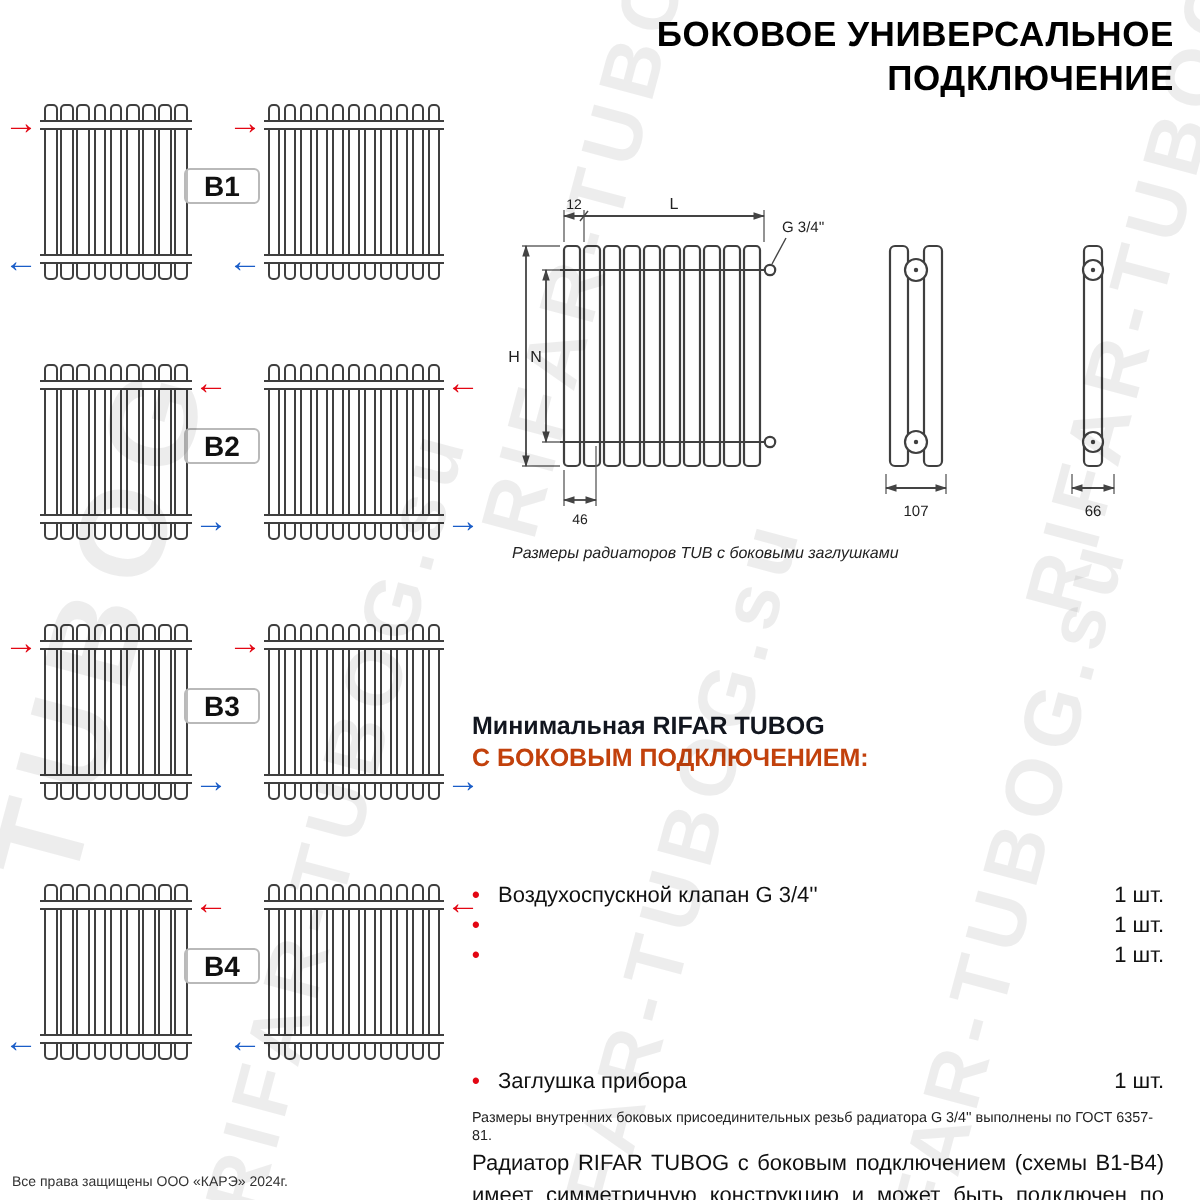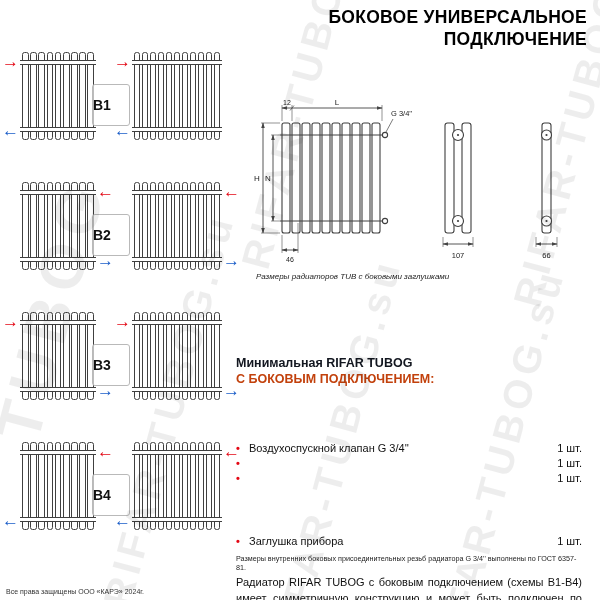--- a/index.html
+++ b/index.html
@@ -26,23 +26,23 @@
   .scheme-row{position:relative;height:88px;margin-bottom:42px;}
   .rad-wrap{position:absolute;top:0;height:88px;}
   .rw-short{left:22px;width:72px;}
   .rw-long{left:134px;width:86px;}
   .radiator{position:relative;display:flex;gap:1.5px;height:100%;}
   .tube{flex:1;min-width:0;border:1.4px solid #3f3f3f;border-radius:2.5px;background:#fefefe;}
   .radiator::before,.radiator::after{content:"";position:absolute;left:-2px;right:-2px;height:3px;
       background:#fff;border-top:1.2px solid #3f3f3f;border-bottom:1.2px solid #3f3f3f;z-index:1;}
   .radiator::before{top:8px;}
   .radiator::after{bottom:8px;}
-  .scheme-label{position:absolute;left:92px;top:32px;width:36px;text-align:left;
+  .scheme-label{position:absolute;left:92px;top:32px;width:36px;text-align:center;
       font-weight:bold;font-size:14px;border:1px solid #b9b9b9;border-radius:3px;
-      padding:12px 0;background:rgba(255,255,255,0.65);}
+      padding:0 0;background:rgba(255,255,255,0.65);}
   .flow-arrow{position:absolute;font-size:17px;font-weight:bold;line-height:1;z-index:2;}
   .fa-tl{top:1px;left:-20px;}
   .fa-bl{bottom:1px;left:-20px;}
   .fa-tr{top:1px;right:-20px;}
   .fa-br{bottom:1px;right:-20px;}
 
   
   .drawing{position:absolute;left:252px;top:95px;z-index:2;}
   .draw-caption{position:absolute;left:256px;top:272px;font-size:8px;color:#222;
       white-space:nowrap;font-style:italic;z-index:2;}

